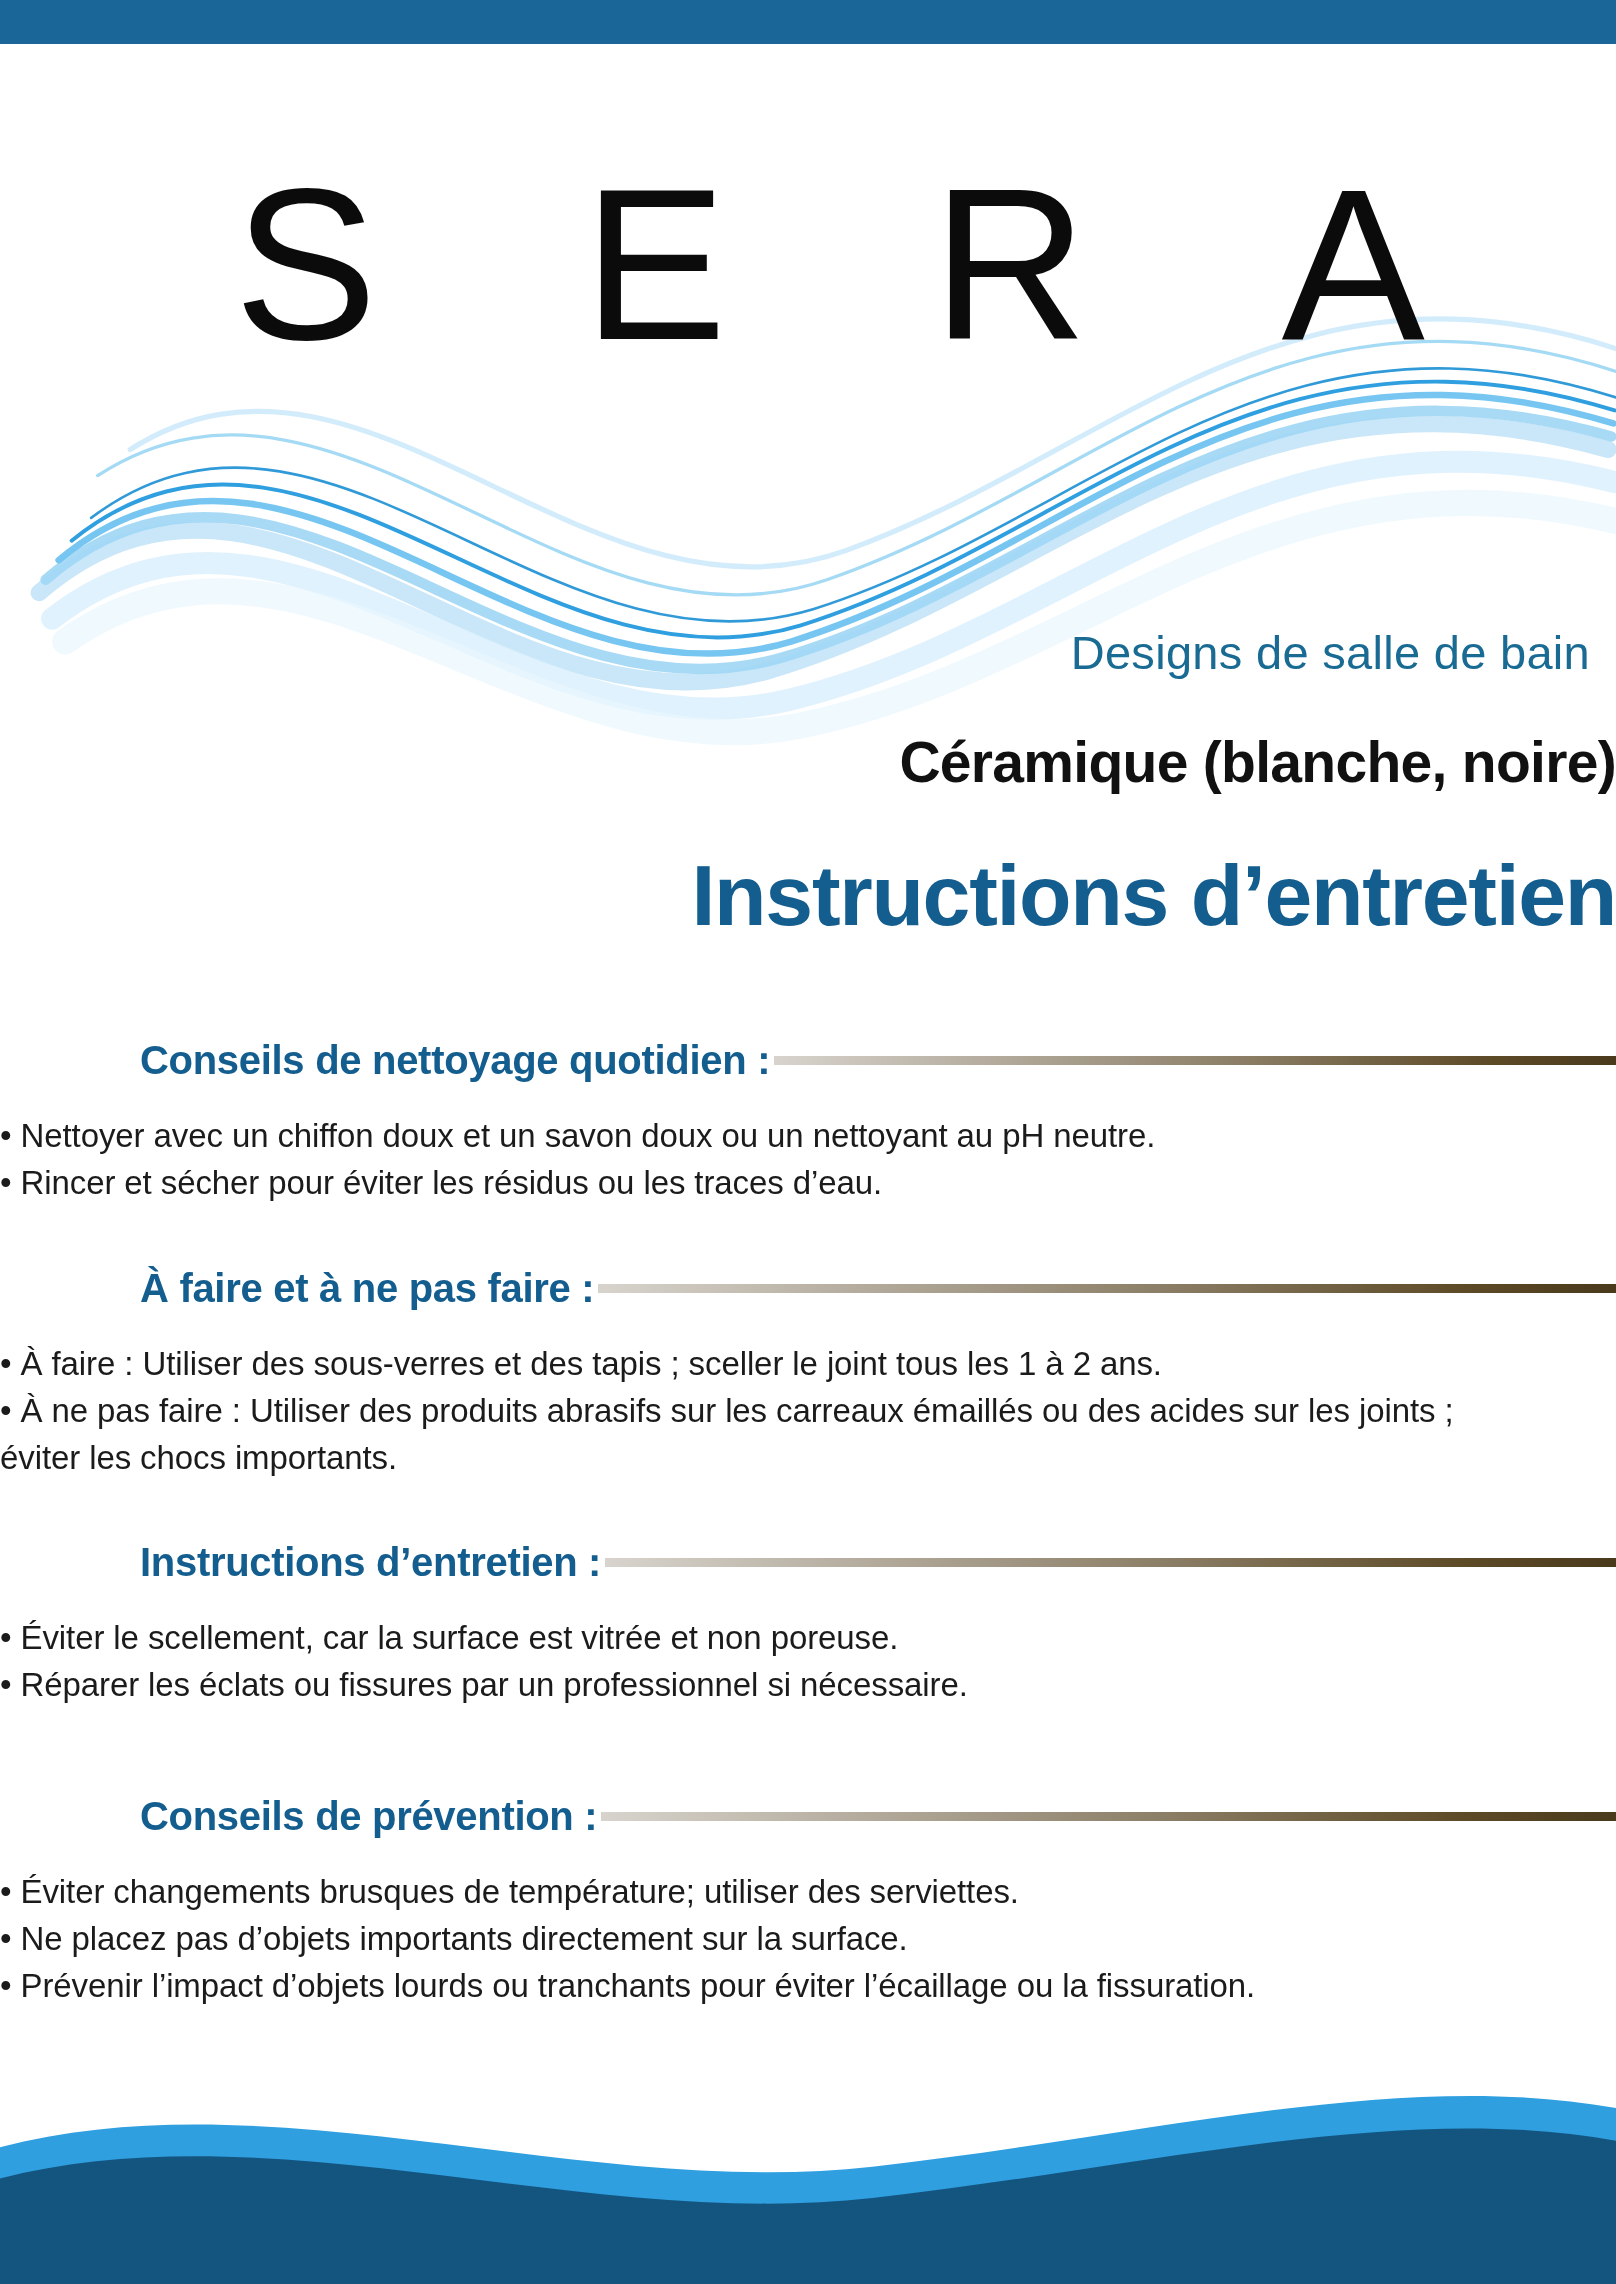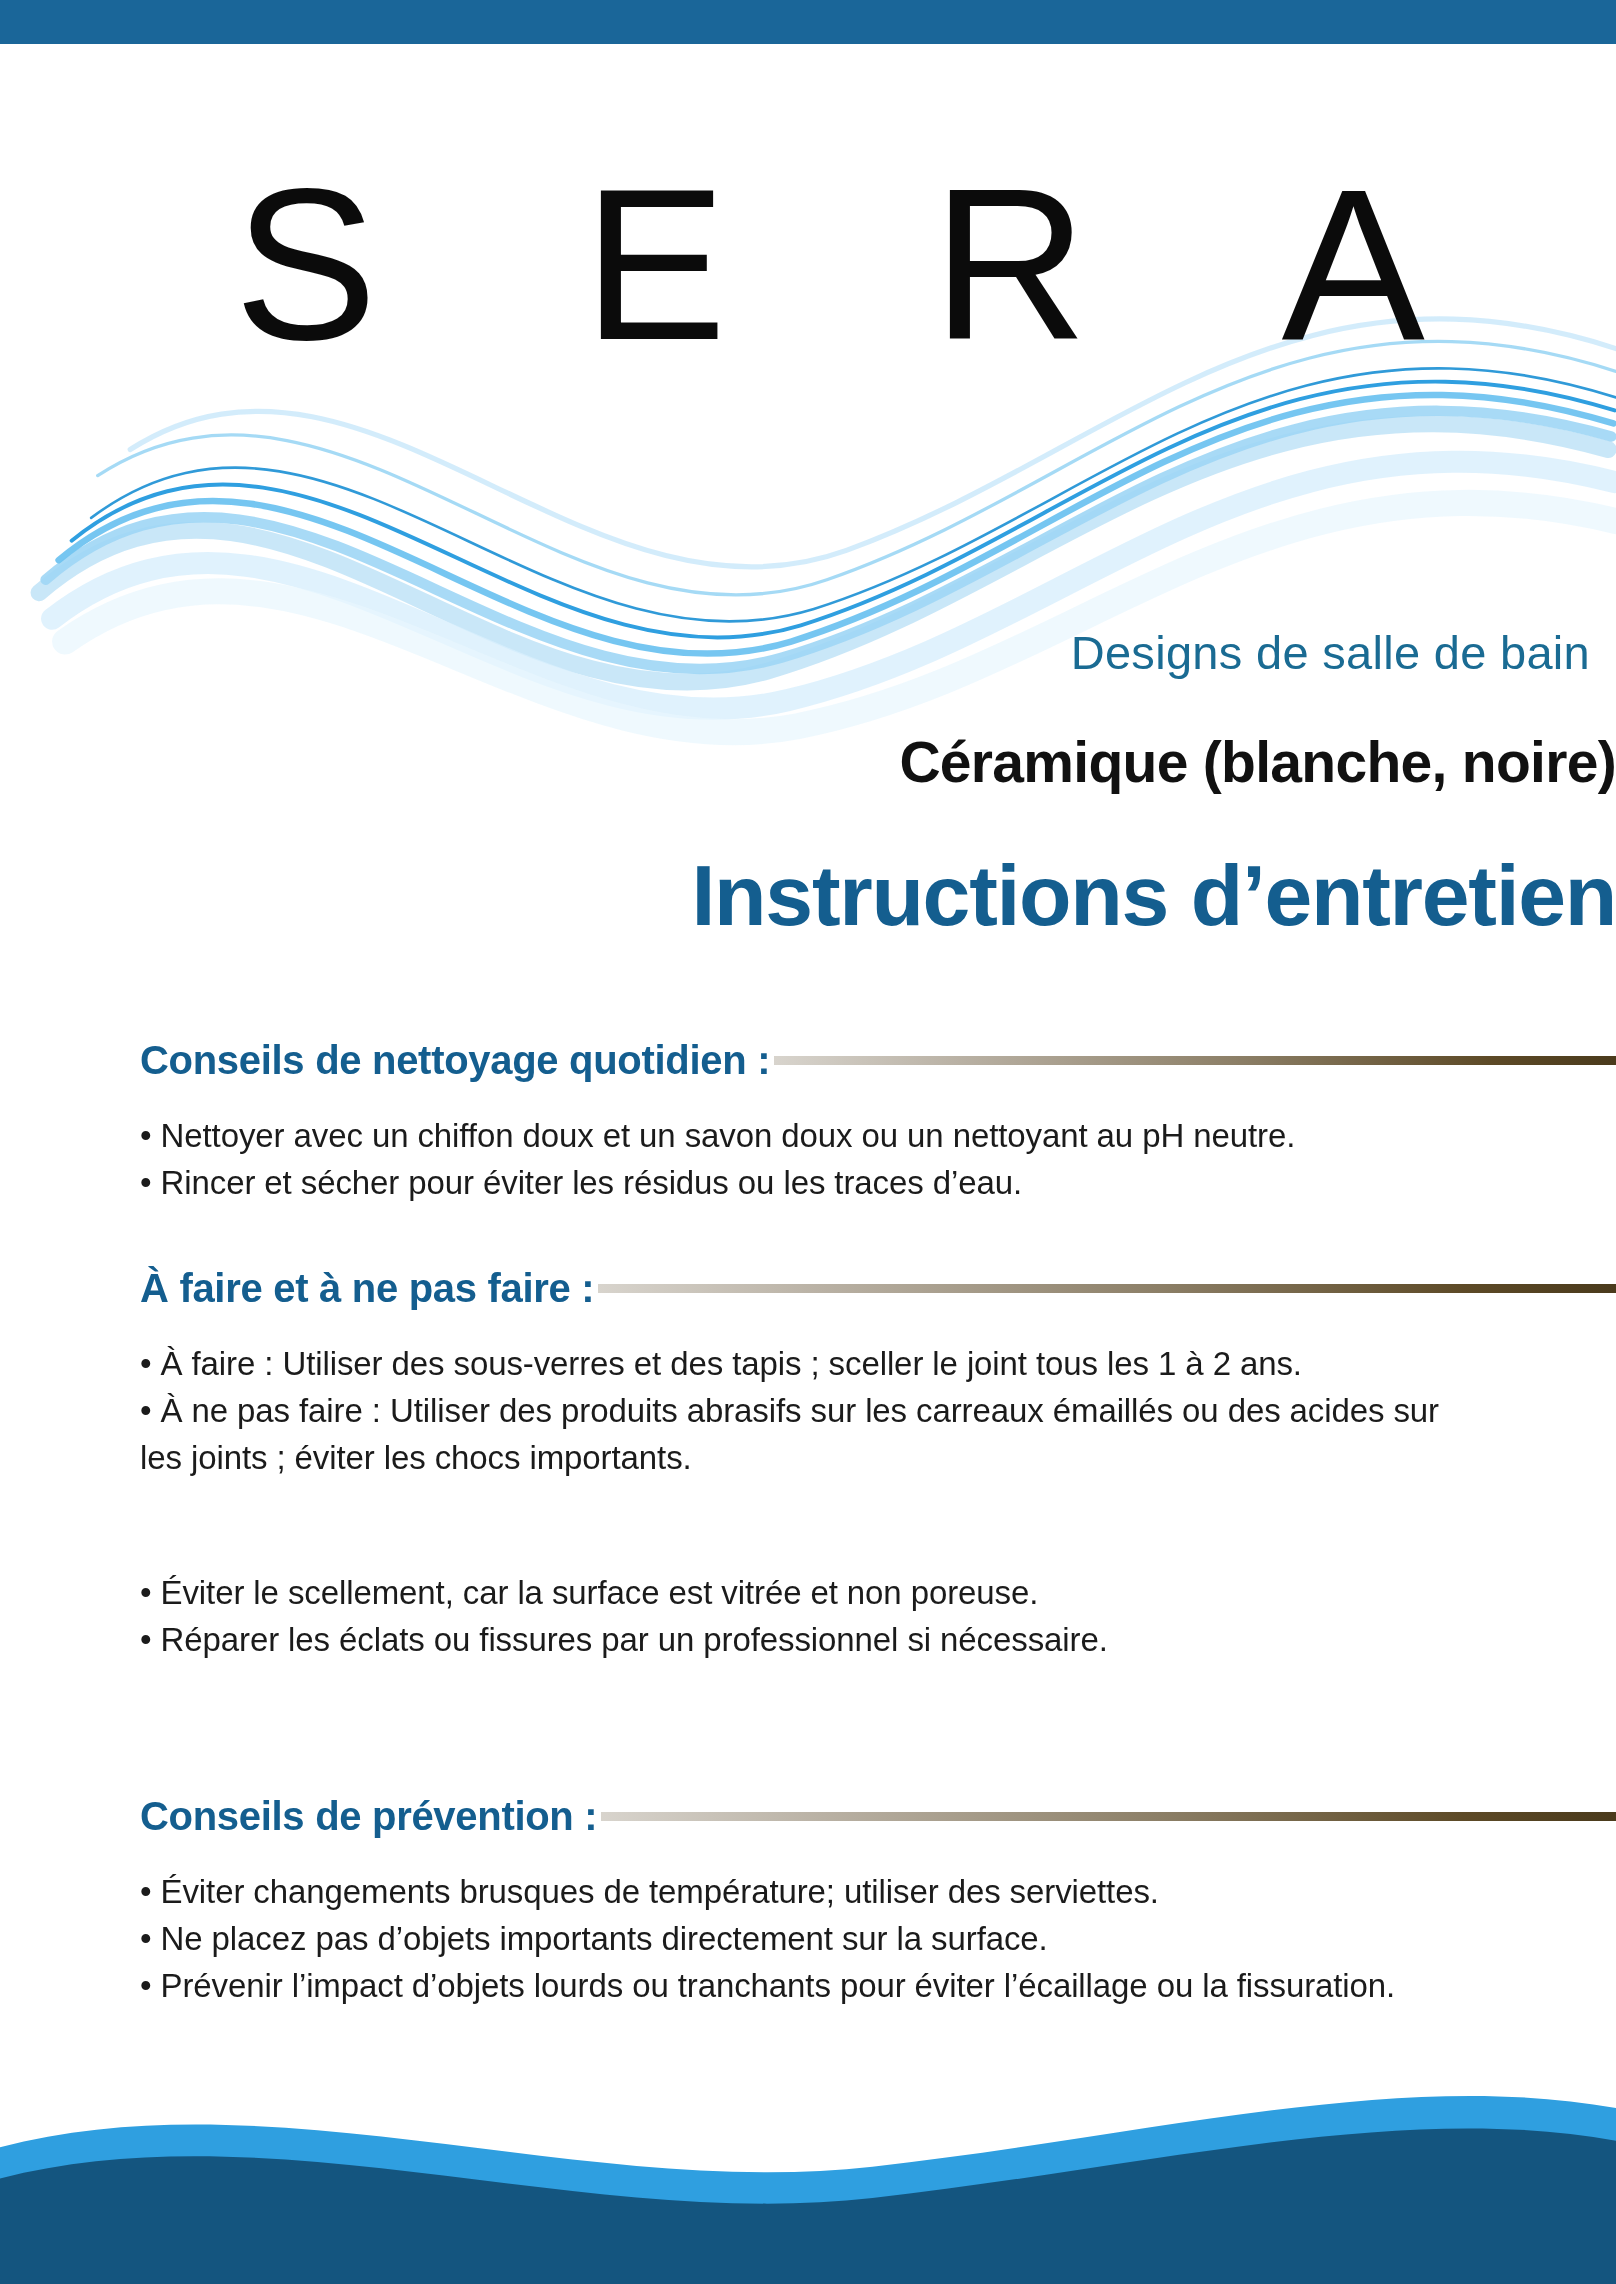--- a/index.html
+++ b/index.html
@@ -111,21 +111,20 @@
   }
 
   .rule {
     flex: 1 1 auto;
     height: 9px;
     margin-left: 3.9px;
     background: linear-gradient(to right, #d8d4cd 0%, #b9b1a4 22%, #8c7f67 55%, #5d4a27 85%, #4a3a1c 100%);
   }
 
   .sec-body {
-    padding-left: 140px;
     padding-right: 130px;
     margin-top: 30px;
   }
 
   .bullet {
     font-size: 33px;
     line-height: 1.42;
     color: #1b1b1b;
     letter-spacing: -0.1px;
   }
@@ -187,20 +186,24 @@
       <div class="sec-head">À faire et à ne pas faire :</div>
       <div class="rule"></div>
     </div>
     <div class="sec-body">
       <div class="bullet">• À faire : Utiliser des sous-verres et des tapis ; sceller le joint tous les 1 à 2 ans.</div>
       <div class="bullet">• À ne pas faire : Utiliser des produits abrasifs sur les carreaux émaillés ou des acides sur les joints ; éviter les chocs importants.</div>
     </div>
   </div>
 
   <div class="section" style="top:1540px;">
+    <div class="sec-head-row">
+      <div class="sec-head">Instructions d’entretien :</div>
+      <div class="rule"></div>
+    </div>
     <div class="sec-body">
       <div class="bullet">• Éviter le scellement, car la surface est vitrée et non poreuse.</div>
       <div class="bullet">• Réparer les éclats ou fissures par un professionnel si nécessaire.</div>
     </div>
   </div>
 
   <div class="section" style="top:1794px;">
     <div class="sec-head-row">
       <div class="sec-head">Conseils de prévention :</div>
       <div class="rule"></div>

